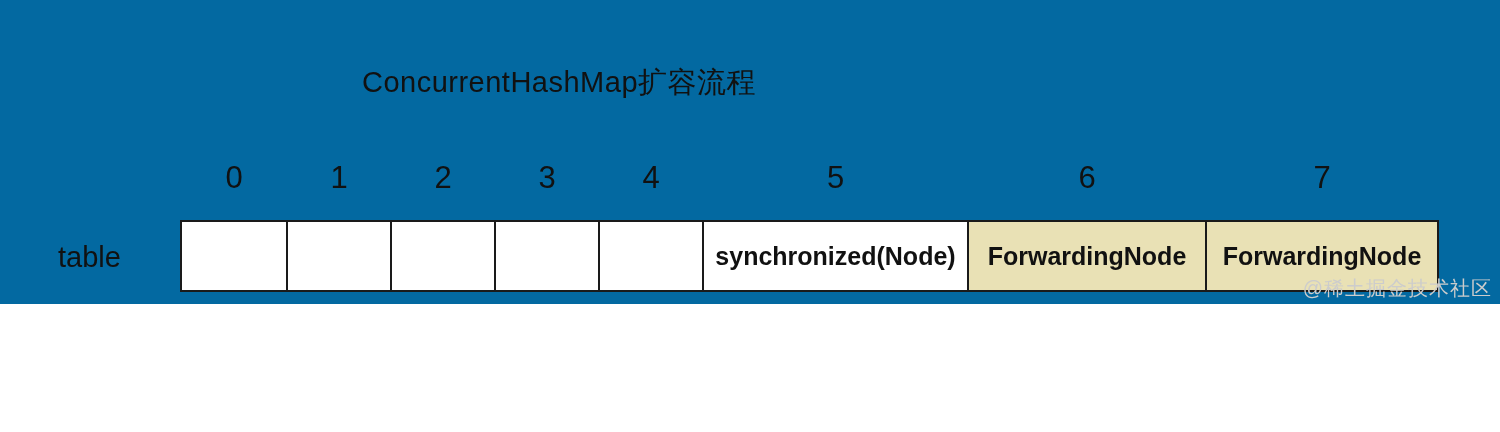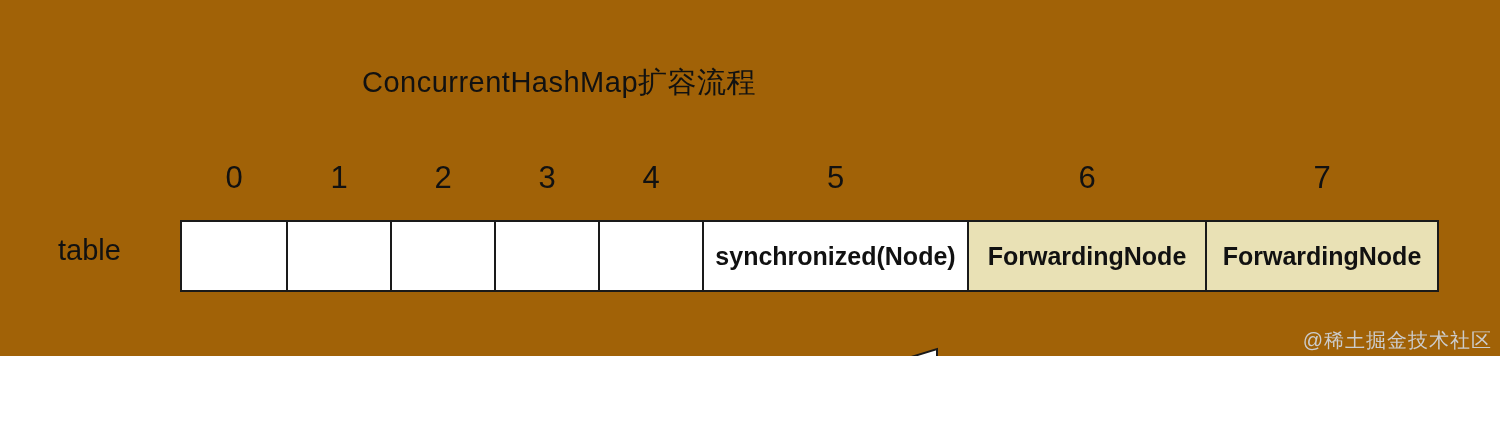--- a/index.html
+++ b/index.html
@@ -4,40 +4,40 @@
 <style>
   html, body {
     margin: 0;
     padding: 0;
     background: #ffffff;
     font-family: "Liberation Sans", "DejaVu Sans", sans-serif;
   }
   #canvas {
     position: relative;
     width: 1500px;
-    height: 356px;
-    background: #a16207;
+    height: 304px;
+    background: #0369a1;
     overflow: hidden;
     color: #111111;
   }
   #diagram-title {
     position: absolute;
     left: 0;
     top: 63px;
     width: 1118px;
     text-align: center;
     font-size: 29px;
     letter-spacing: 0.5px;
     color: #111111;
     white-space: nowrap;
   }
   #row-label {
     position: absolute;
     left: 58px;
-    top: 234px;
+    top: 241px;
     font-size: 29px;
     color: #111111;
   }
   #table-row {
     position: absolute;
     left: 180px;
     top: 220px;
     height: 72px;
     display: inline-flex;
     box-sizing: border-box;

